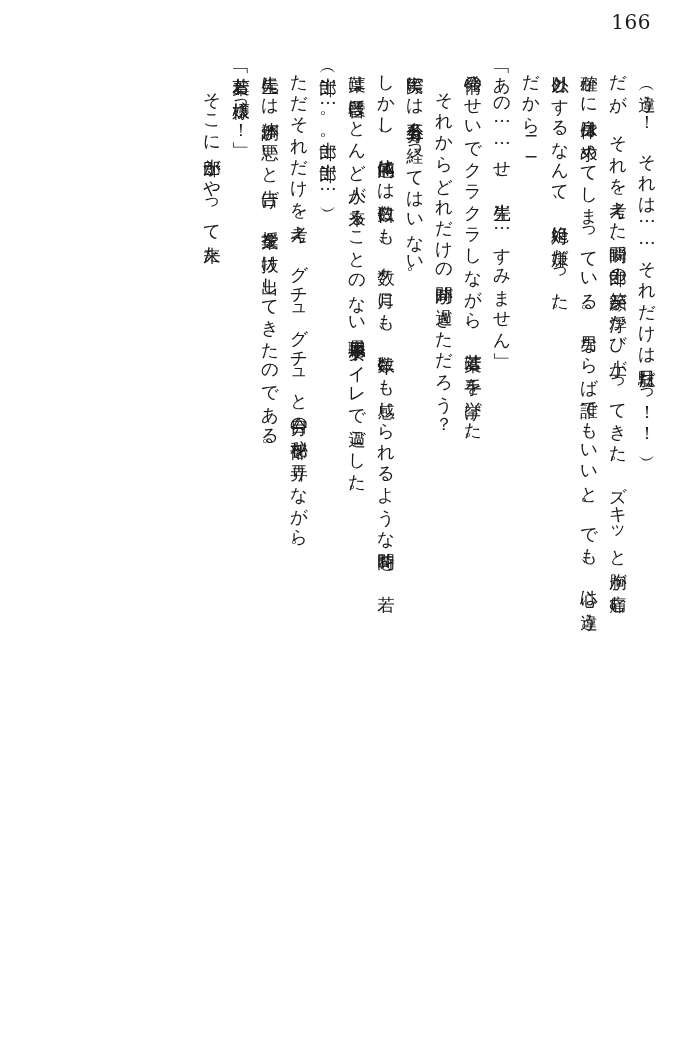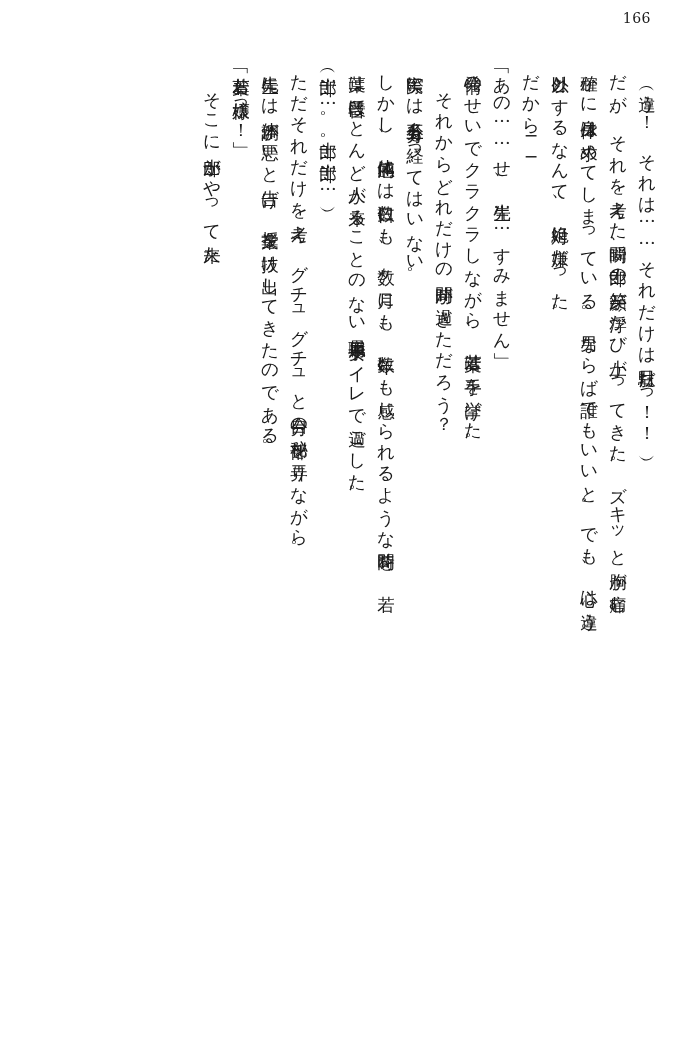--- a/index.html
+++ b/index.html
@@ -14,21 +14,21 @@
     background: #ffffff;
     overflow: hidden;
     font-family: "DejaVu Serif", "Liberation Serif", serif;
     color: #1a1a1a;
     box-sizing: border-box;
   }
   .page-number {
     position: absolute;
     top: 10px;
     right: 42px;
-    font-size: 14px;
+    font-size: 20px;
     letter-spacing: 0.5px;
     color: #1a1a1a;
     font-family: "DejaVu Serif", "Liberation Serif", serif;
   }
   .body-area {
     position: absolute;
     top: 62px;
     right: 38px;
     left: 38px;
     bottom: 40px;

